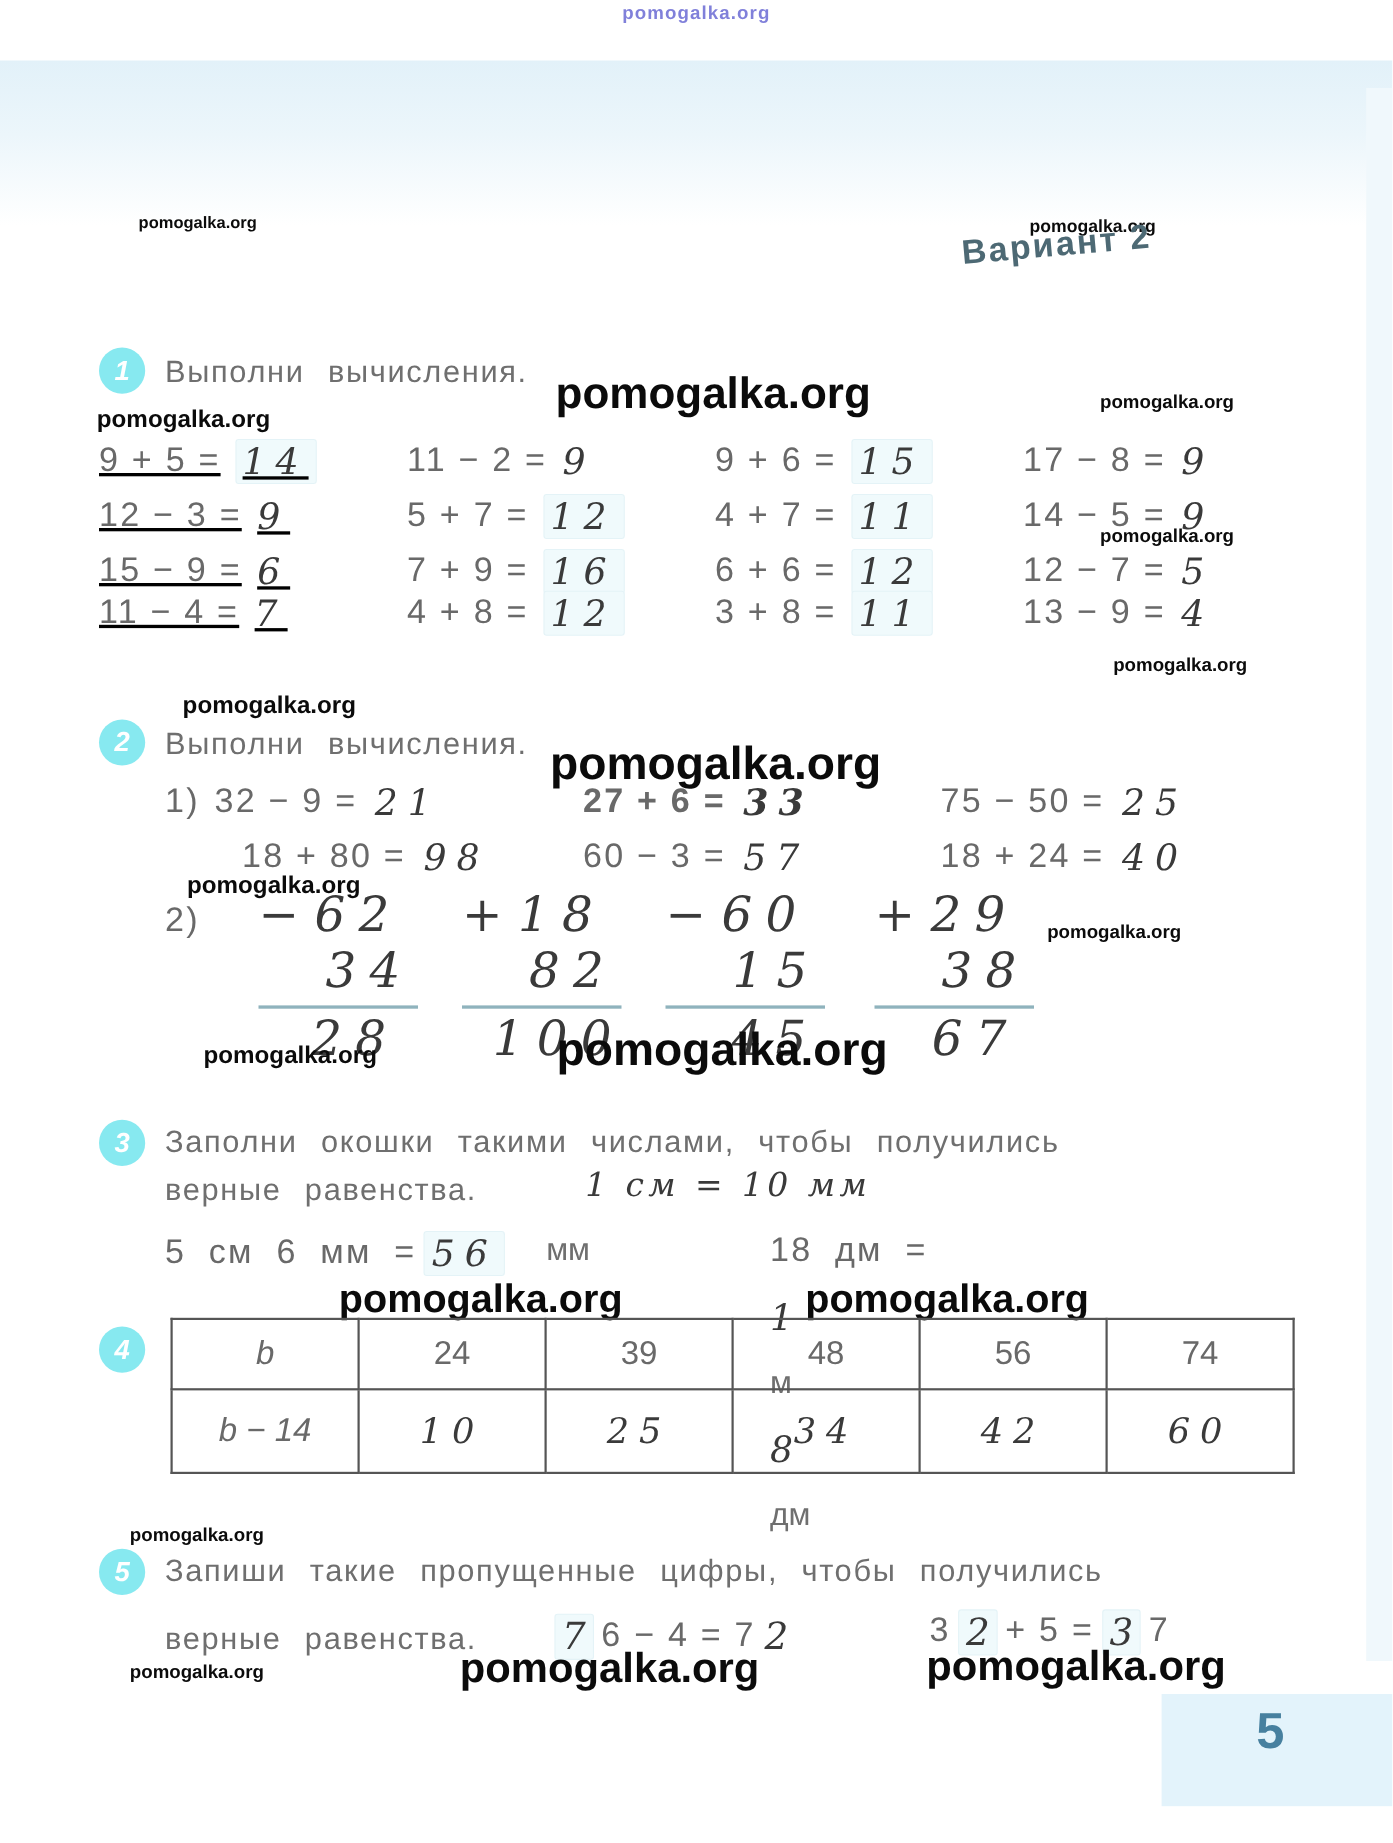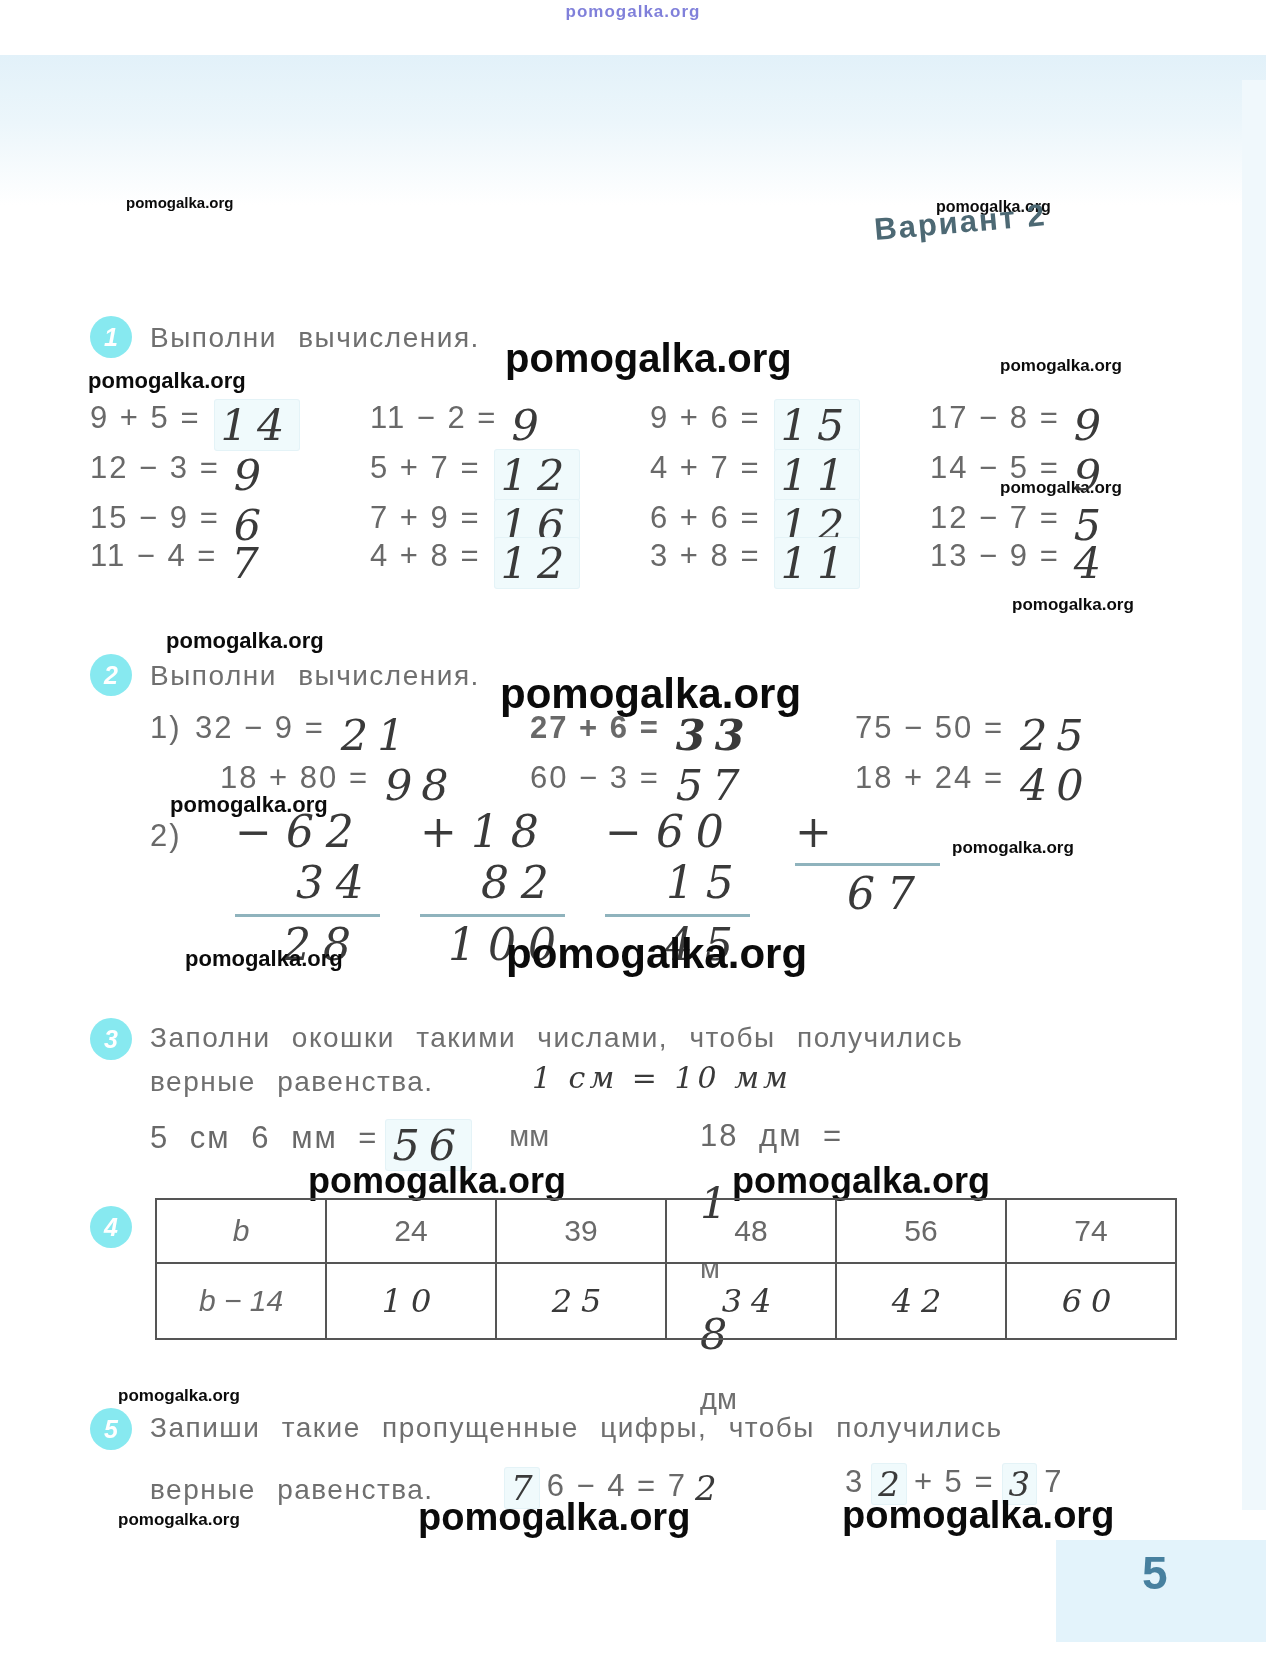--- a/index.html
+++ b/index.html
@@ -32,29 +32,29 @@
   .peq{font-size:31px;color:#696969;letter-spacing:2px;white-space:nowrap;}
   .punit{font-size:29px;color:#6f6f6f;}
 
   
   .exnum{width:42px;height:42px;border-radius:50%;background:#87e9f0;color:#ffffff;
          display:flex;align-items:center;justify-content:center;
          font-size:25px;font-weight:bold;font-style:italic;}
 
   
   .hw{font-family:"DejaVu Serif",serif;font-style:italic;color:#3a3a3a;
-      font-size:43px;letter-spacing:9px;white-space:nowrap;}
+      font-size:33px;letter-spacing:9px;white-space:nowrap;}
   .hw30{font-size:30px;letter-spacing:4px;}
   .hw44{font-size:44px;letter-spacing:12px;}
   .ansbox{background:#f0fafc;box-shadow:0 0 0 1px #e4f3f7;padding:0 6px;border-radius:2px;}
 
   
   .ex1-row{left:90px;display:flex;align-items:flex-start;}
   .ex1-row .c{display:flex;align-items:flex-start;gap:14px;}
-  .ex1-row .c1{width:280px;}
+  .ex1-row .c1{width:280px;text-decoration:underline;}
   .ex1-row .c2{width:280px;}
   .ex1-row .c3{width:280px;}
 
   
   .p1-row{display:flex;align-items:flex-start;}
   .p1-row .cell{display:flex;gap:16px;}
 
   
   .colblock{display:flex;flex-direction:column;}
   .pair{display:flex;gap:14px;align-items:flex-start;}
@@ -235,20 +235,24 @@
           <div class="hw hw44">60</div>
            <div class="hw hw44" style="margin-left:10px;">15</div>
         </div>
       </div>
     <div class="rule" style="width:145px;"></div>
     <div class="hw hw44 result" style="margin-left:60px;">45</div>
   </div>
   <div class="abs colblock" style="left:795px;top:806px;">
     <div class="pair">
         <span class="hw hw44" style="letter-spacing:0;">+</span>
+      <div>
+          <div class="hw hw44">29</div>
+           <div class="hw hw44" style="margin-left:10px;">38</div>
+        </div>
       </div>
     <div class="rule" style="width:145px;"></div>
     <div class="hw hw44 result" style="margin-left:52px;">67</div>
   </div>
 
   <div class="abs wm wm17" style="left:952px;top:838px;">pomogalka.org</div>
   <div class="abs wm wm22" style="left:185px;top:946px;">pomogalka.org</div>
   <div class="abs wm wm42" style="left:506px;top:930px;">pomogalka.org</div>
 
   <div class="abs exnum" style="left:90px;top:1018px;">3</div>

